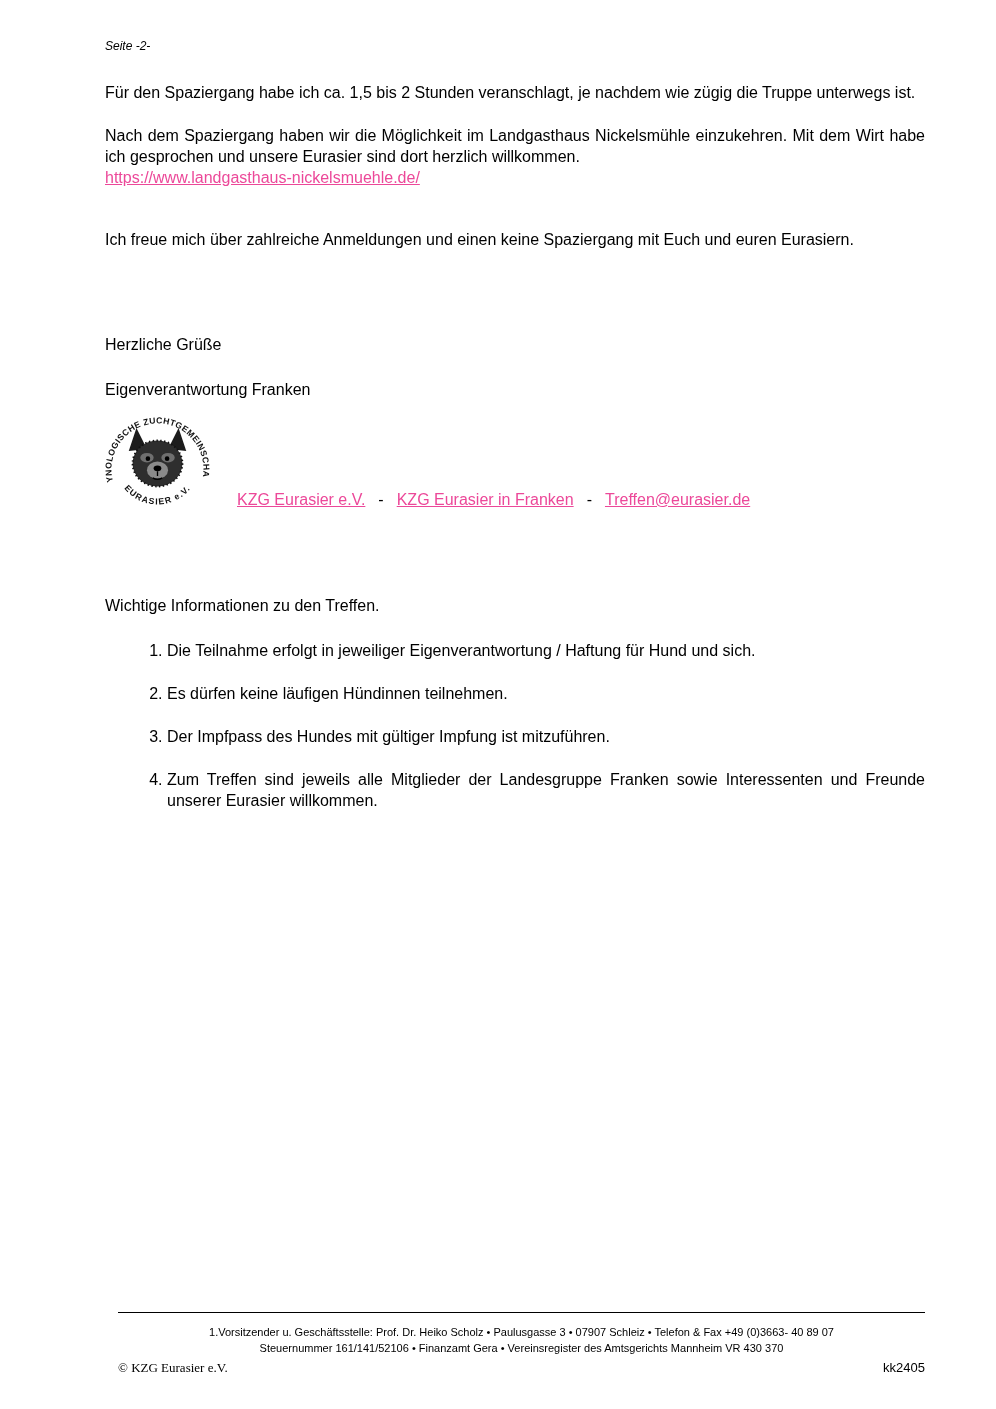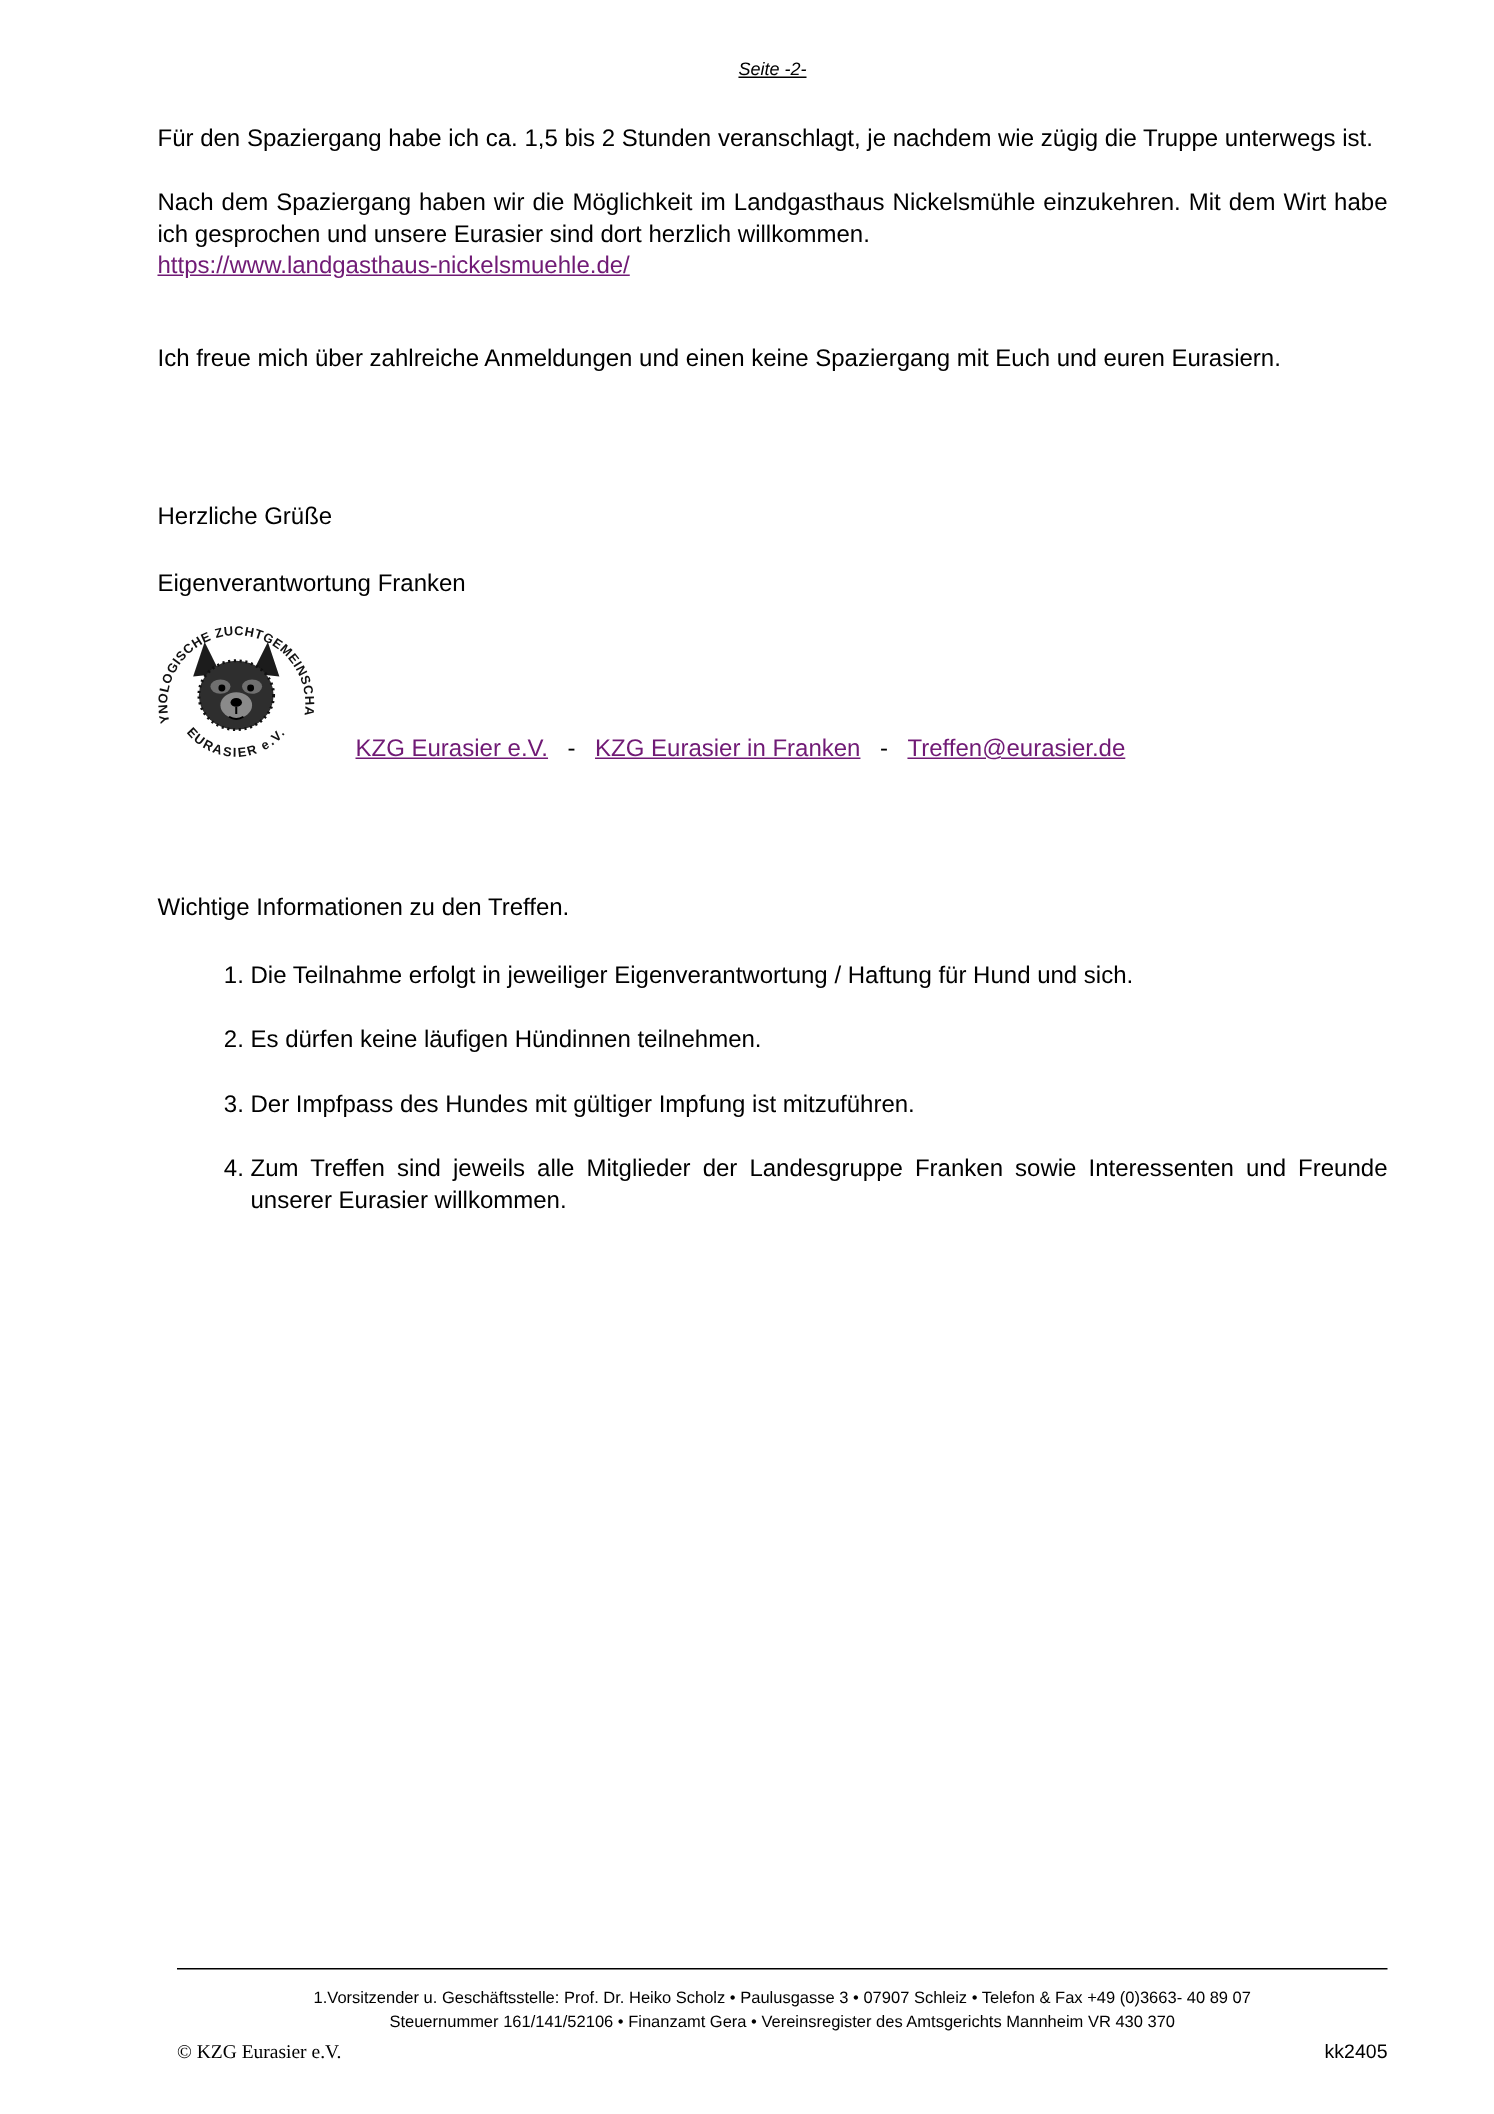--- a/index.html
+++ b/index.html
@@ -13,29 +13,28 @@
     font-family: "Liberation Sans", sans-serif;
     font-size: 16px;
     line-height: 21px;
     color: #000000;
     overflow: hidden;
   }
   p { margin: 0; }
   .page-header {
     font-size: 12px;
     font-style: italic;
-    text-align: center;
+    text-align: left;
     line-height: 16px;
-    text-decoration: underline;
   }
   .justify { text-align: justify; }
   .p1 { margin-top: 28px; }
   .p2 { margin-top: 22px; }
   .link-line { margin: 0; }
-  a { color: #701a75; text-decoration: underline; cursor: pointer; }
+  a { color: #ec4899; text-decoration: underline; cursor: pointer; }
   .p3 { margin-top: 41px; }
   .closing { margin-top: 84px; }
   .sig { margin-top: 24px; }
   .logo-row {
     margin-top: 5px;
     margin-left: -5px;
     display: flex;
     align-items: flex-end;
     height: 115px;
   }

